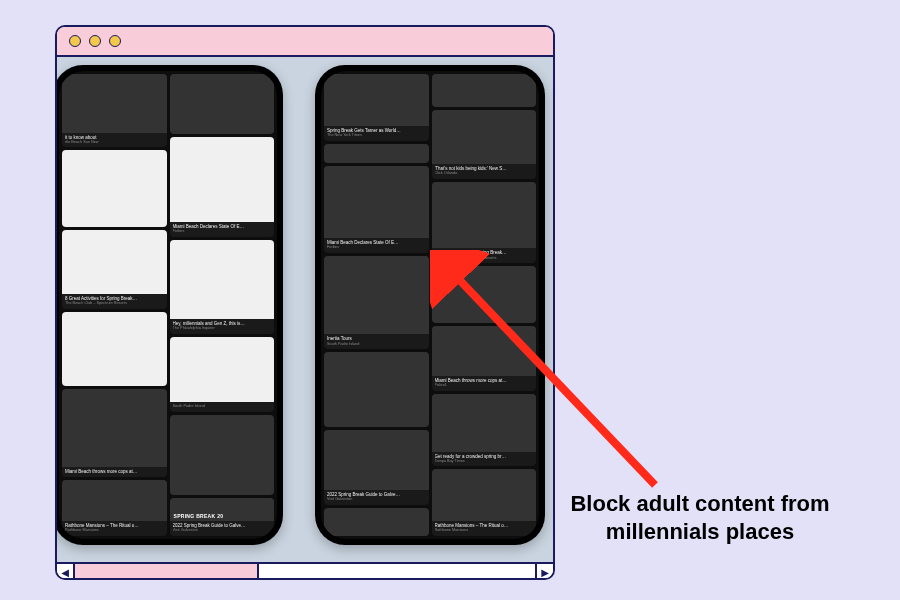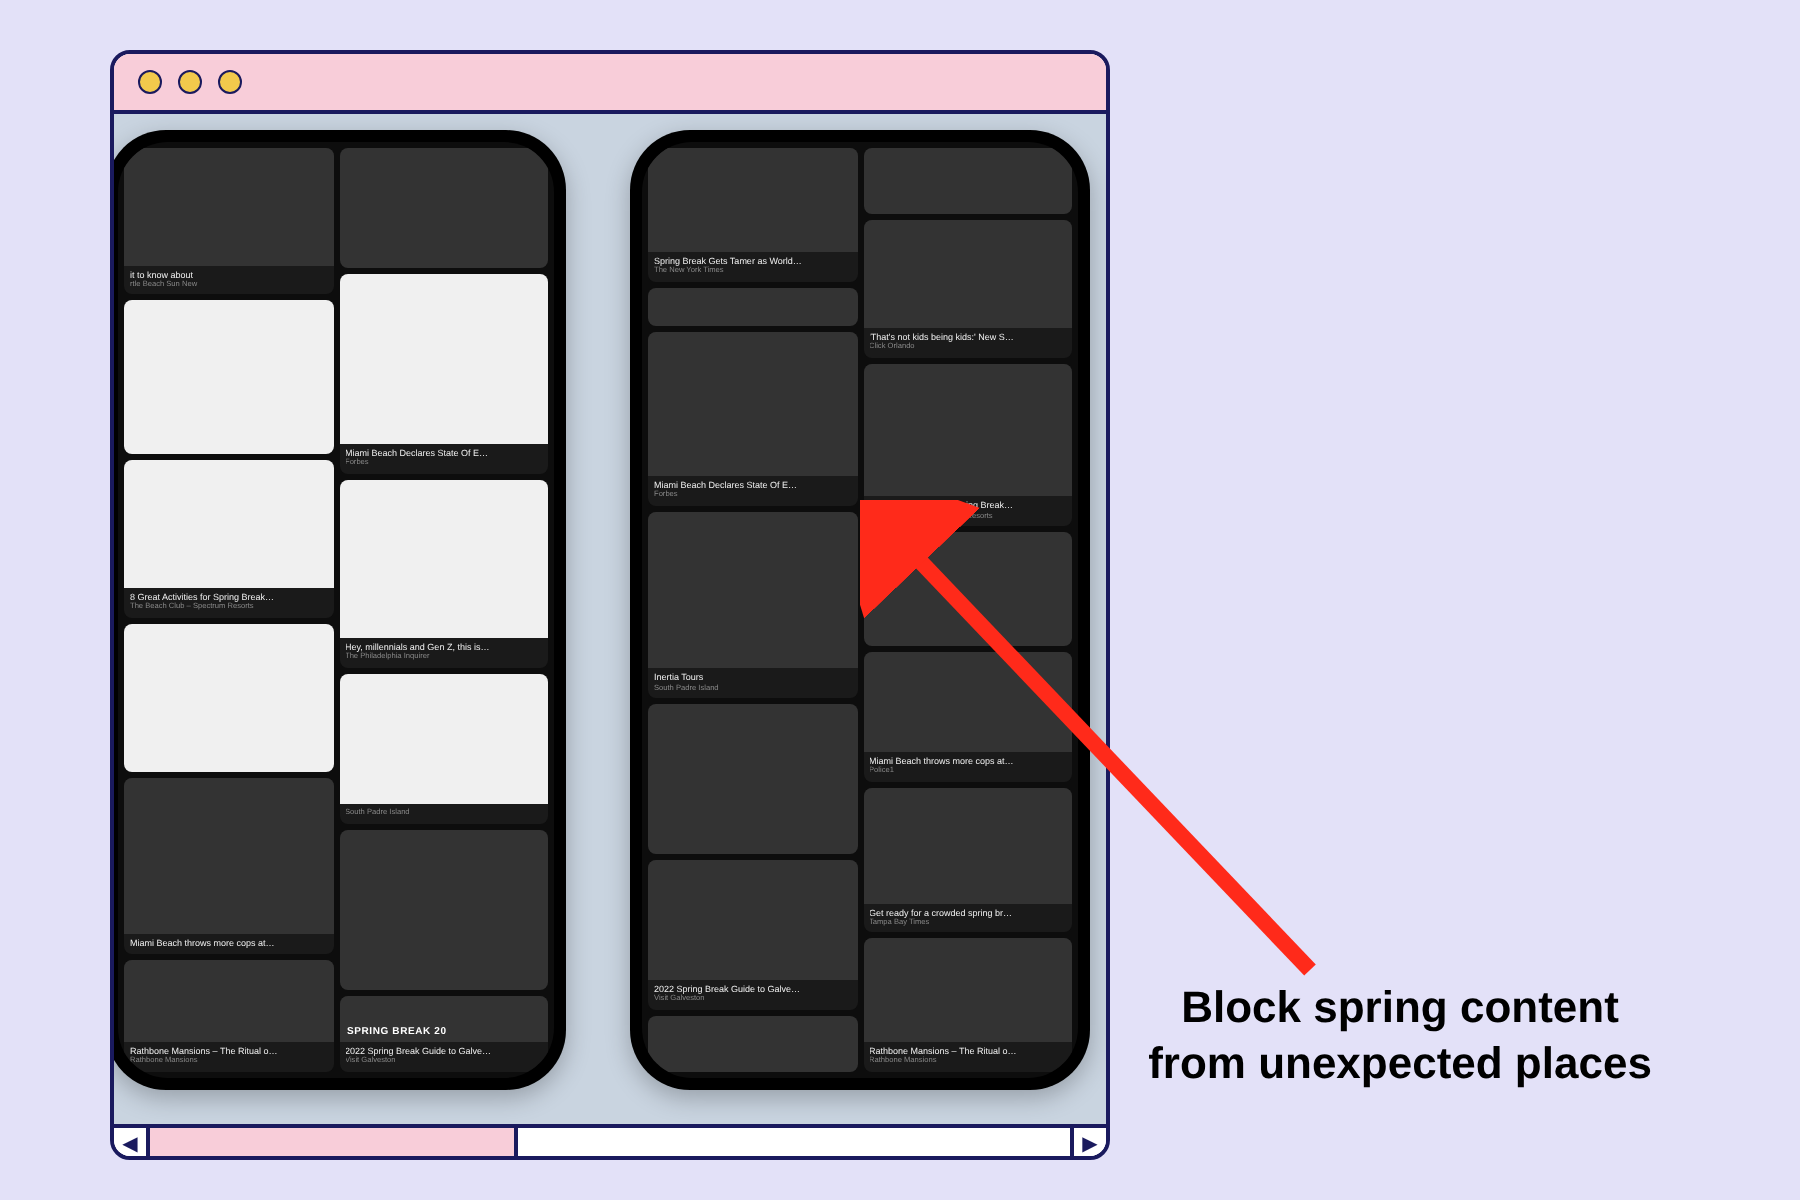--- a/index.html
+++ b/index.html
@@ -344,13 +344,13 @@
 
 <svg class="arrow-svg" viewBox="0 0 260 255">
   <defs>
     <marker id="ah" markerWidth="10" markerHeight="10" refX="2" refY="5" orient="auto">
       <path d="M0,0 L10,5 L0,10 Z" fill="#ff2a1a"></path>
     </marker>
   </defs>
   <line x1="225" y1="235" x2="20" y2="20" stroke="#ff2a1a" stroke-width="8" marker-end="url(#ah)"></line>
 </svg>
 
-<div class="caption-block">Block spring content from unexpected places</div>
+<div class="caption-block">Block adult content from millennials places</div>
 
 </body></html>

